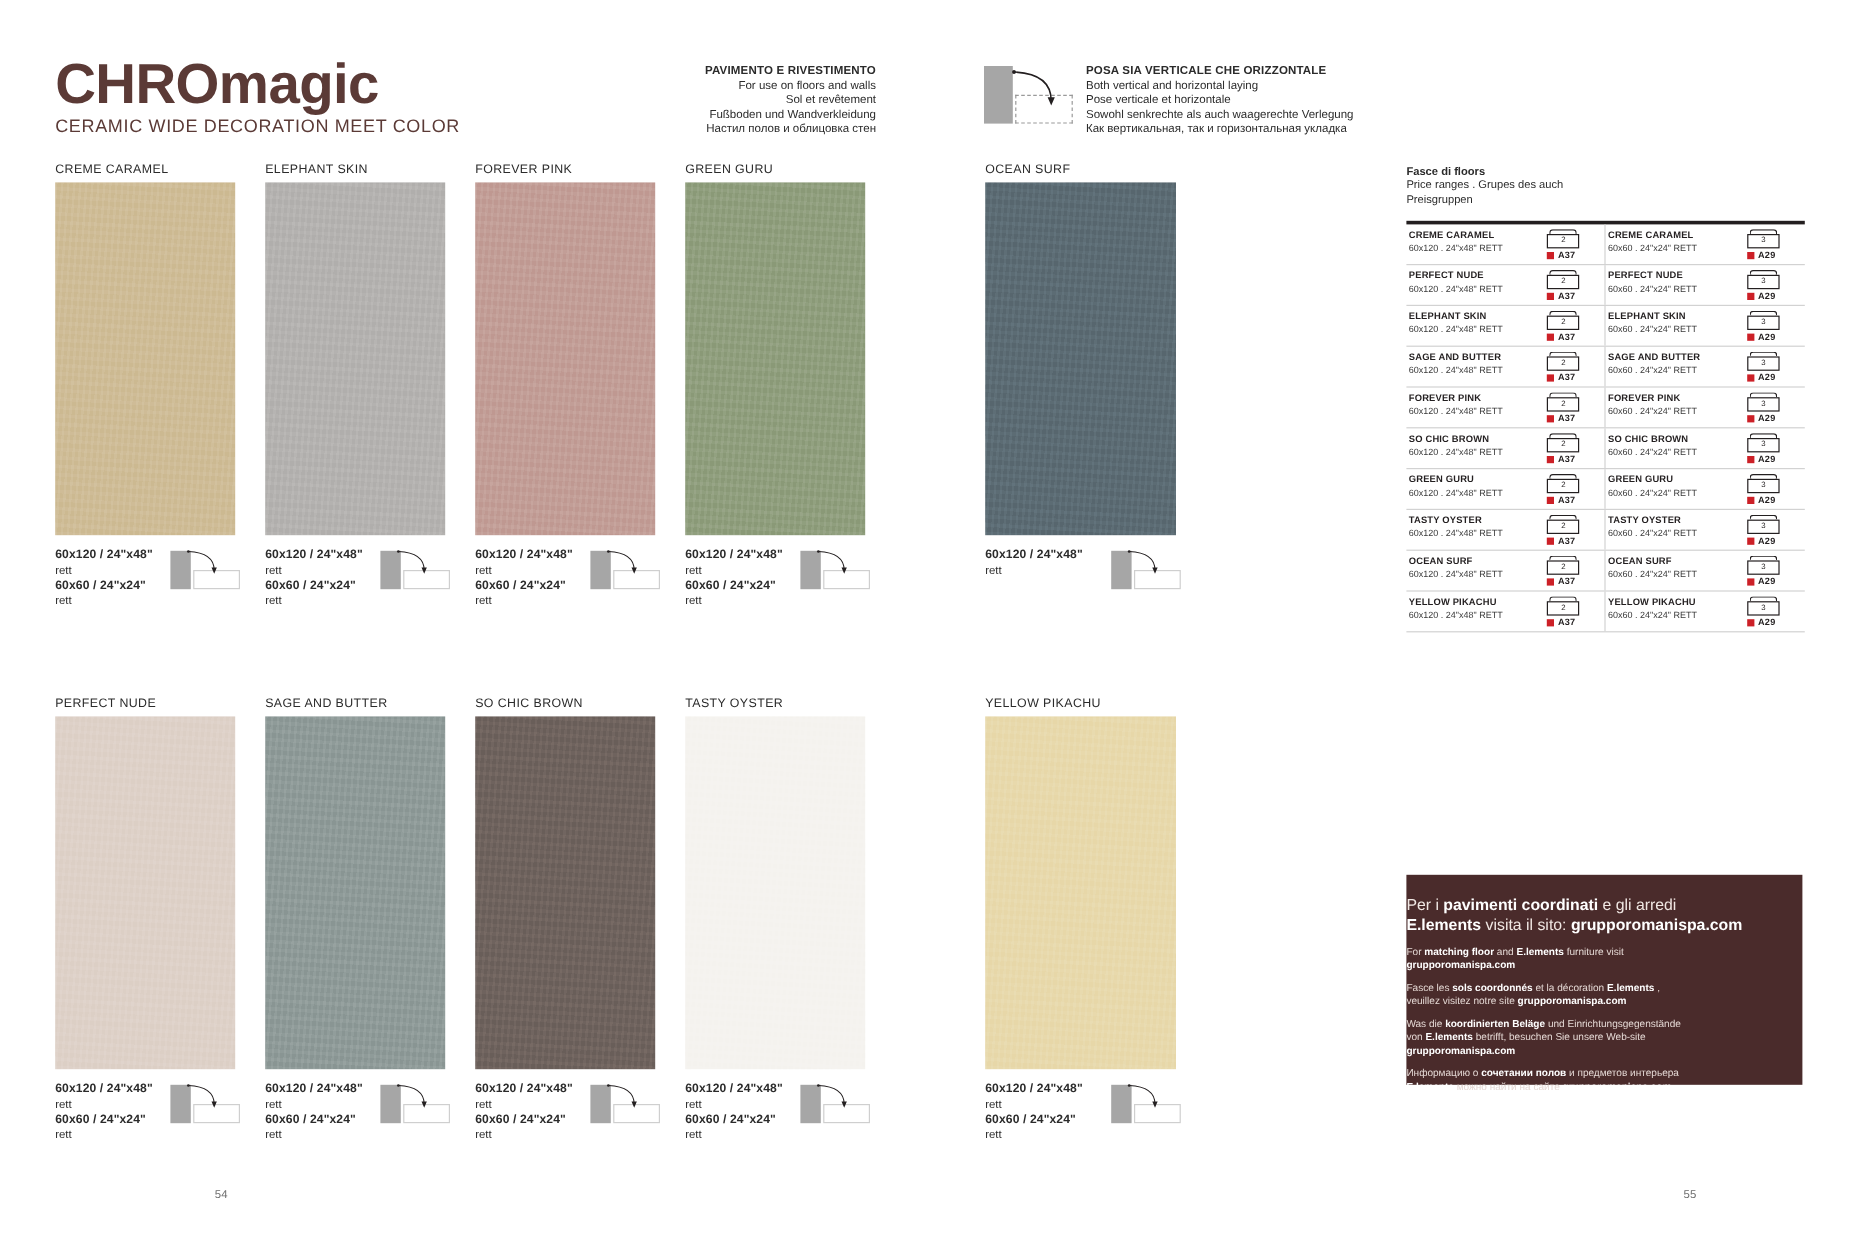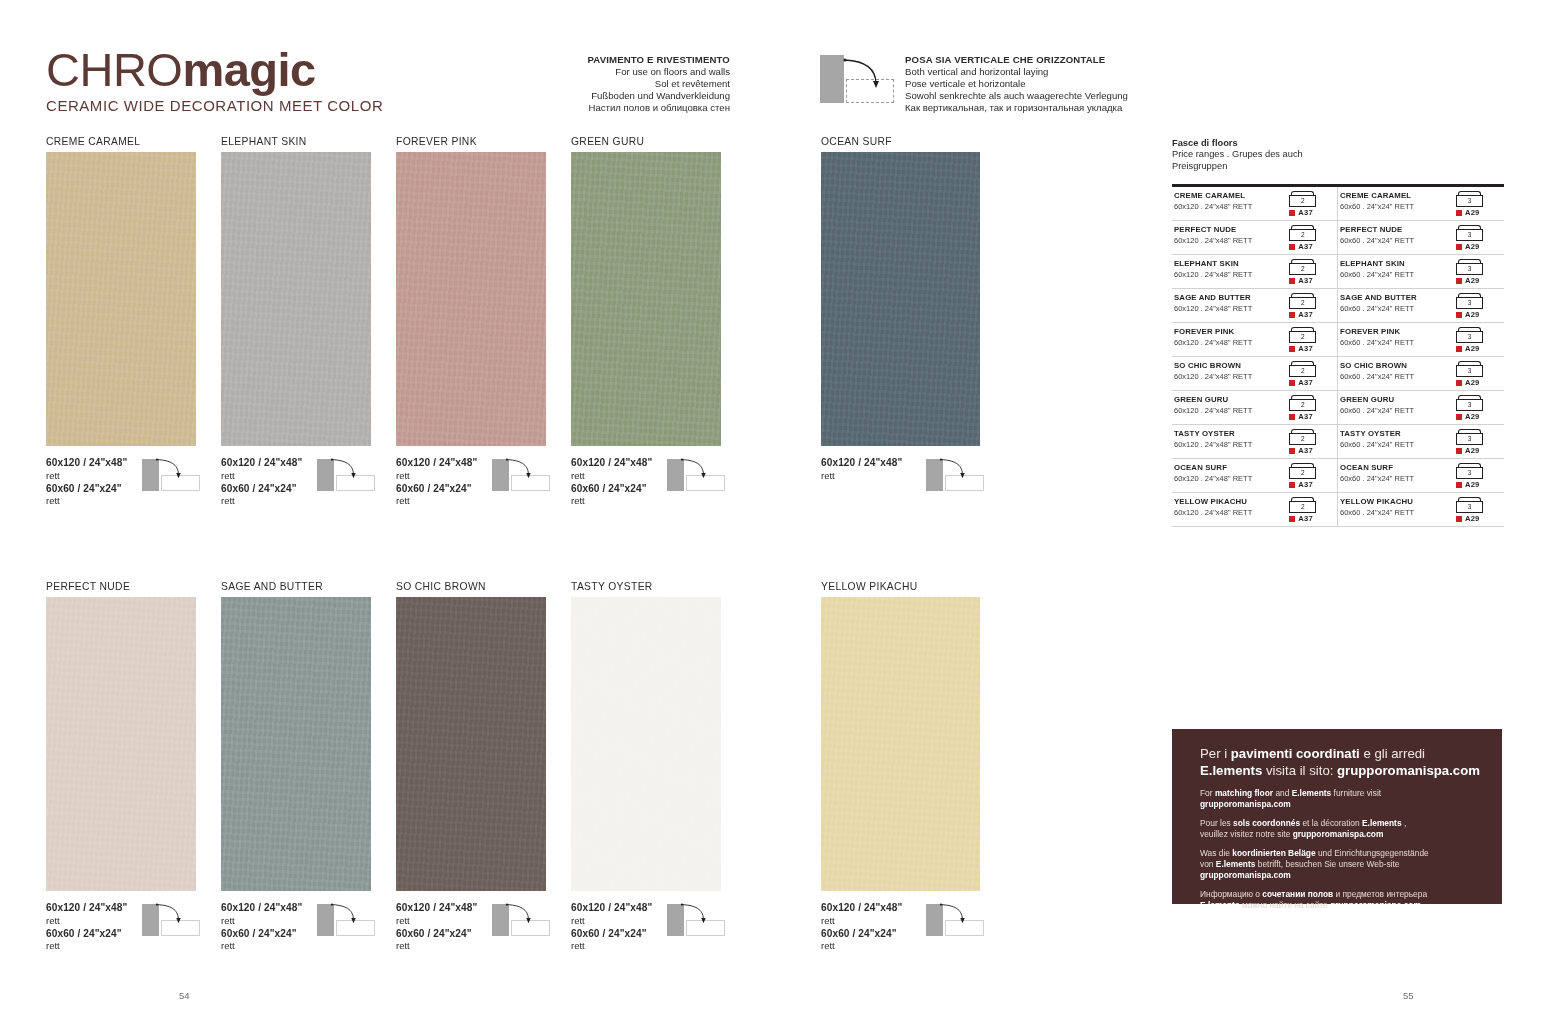--- a/index.html
+++ b/index.html
@@ -9,21 +9,21 @@
     font-family:"Liberation Sans", sans-serif;
     color:#231f20;
     position:relative;
     overflow:hidden;
   }
   .page{position:absolute;inset:0;}
 
   
   #logo-block{position:absolute;left:46px;top:44px;width:340px;}
   #logo-word{font-size:47px;line-height:52px;color:#5b3a36;letter-spacing:-0.5px;white-space:nowrap;}
-  #logo-word .thin{font-weight:400;}
+  #logo-word .thin{font-weight:700;}
   #logo-word .bold{font-weight:700;margin-top:22px;}
   #logo-tag{font-size:15px;letter-spacing:0.55px;color:#5b3a36;margin-top:1px;font-weight:400;}
 
   
   .note{position:absolute;font-size:9.6px;line-height:12.1px;color:#2b2b2b;}
   #note-floors{left:500px;top:54px;width:230px;text-align:right;}
   #note-laying{left:905px;top:54px;width:280px;text-align:left;}
   .note .nh{font-weight:700;font-size:9.6px;letter-spacing:0.15px;}
 
   
@@ -65,21 +65,21 @@
   .box-icon{width:27px;height:16px;position:relative;margin:0 auto 1px 4px;}
   .box-icon .lid{position:absolute;left:2px;top:0;width:23px;height:4px;border:1px solid #231f20;border-bottom:none;box-sizing:border-box;border-radius:3px 3px 0 0;}
   .box-icon .body{position:absolute;left:0;top:4px;width:27px;height:12px;border:1px solid #231f20;box-sizing:border-box;
     display:flex;align-items:center;justify-content:center;font-size:6.5px;color:#231f20;line-height:1;}
   .code-line{display:flex;align-items:center;gap:3px;margin-left:4px;}
   .code-sq{width:6px;height:6px;background:#cc2027;display:inline-block;}
   .code-txt{font-size:7.6px;font-weight:700;color:#231f20;letter-spacing:0.2px;}
 
   
   #promo{position:absolute;left:1172px;top:729px;width:330px;height:175px;background:#4a2b2b;color:#ffffff;
-    padding:16px 18px 0 28px;box-sizing:border-box;}
+    padding:16px 18px 0 0;box-sizing:border-box;}
   #promo .lead{font-size:13.2px;line-height:17px;color:#f0e7e3;font-weight:400;}
   #promo .lead b{font-weight:700;color:#ffffff;}
   #promo .sub{font-size:8.4px;line-height:10.6px;color:#e4d8d4;margin-top:9px;}
   #promo .sub b{font-weight:700;color:#ffffff;}
 
   
   .folio{position:absolute;font-size:9.5px;color:#6d6d6d;}
   #folio-left{left:147px;top:990px;margin-left:32px;}
   #folio-right{left:1378px;top:990px;padding-left:25px;}
 </style>
@@ -686,21 +686,21 @@
   <div id="promo" style="background: rgb(74, 43, 43);">
     <div class="lead">
       <span>Per i </span><b>pavimenti coordinati</b><span> e gli arredi</span><br>
       <b>E.lements</b><span> visita il sito: </span><b>grupporomanispa.com</b>
     </div>
     <div class="sub">
       <span>For </span><b>matching floor</b><span> and </span><b>E.lements</b><span> furniture visit</span><br>
       <b>grupporomanispa.com</b>
     </div>
     <div class="sub">
-      <span>Pour les </span><b>sols coordonnés</b><span> et la décoration </span><b>E.lements</b><span> ,</span><br>
+      <span>Fasce les </span><b>sols coordonnés</b><span> et la décoration </span><b>E.lements</b><span> ,</span><br>
       <span>veuillez visitez notre site </span><b>grupporomanispa.com</b>
     </div>
     <div class="sub">
       <span>Was die </span><b>koordinierten Beläge</b><span> und Einrichtungsgegenstände</span><br>
       <span>von </span><b>E.lements</b><span> betrifft, besuchen Sie unsere Web-site</span><br>
       <b>grupporomanispa.com</b>
     </div>
     <div class="sub">
       <span>Информацию о </span><b>сочетании полов</b><span> и  предметов  интерьера</span><br>
       <b>E.lements</b><span> можно найти на сайте </span><b>grupporomanispa.com</b>

